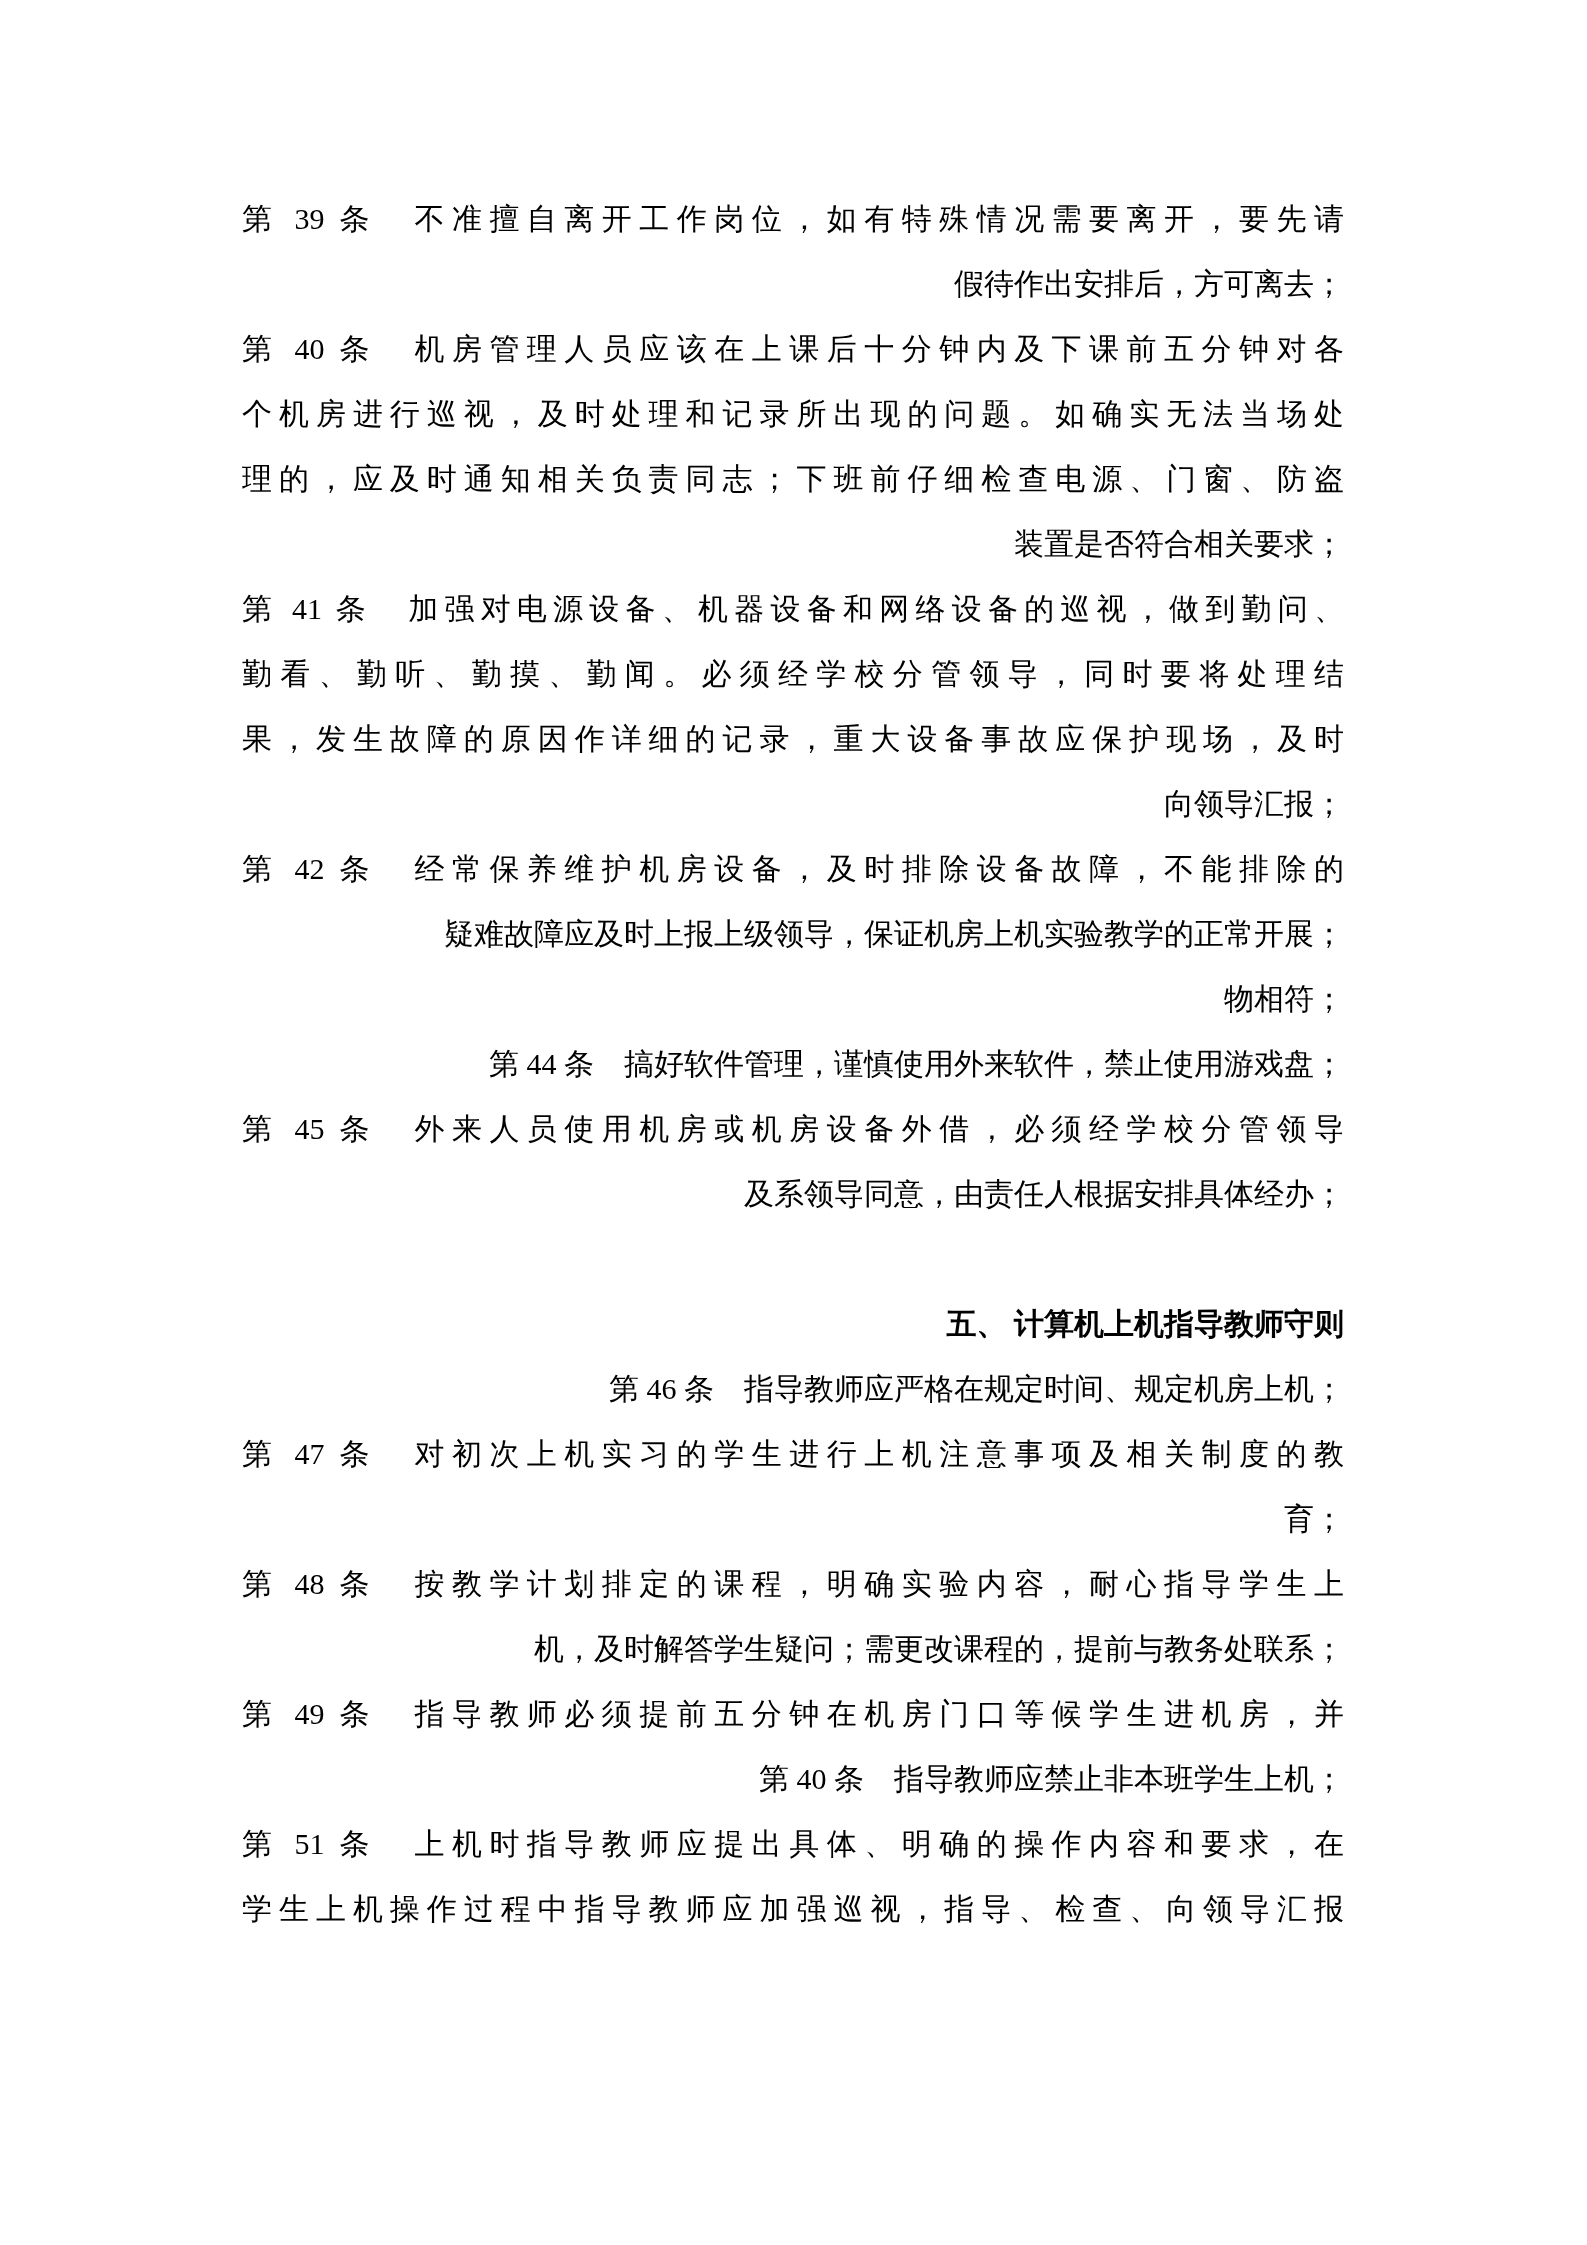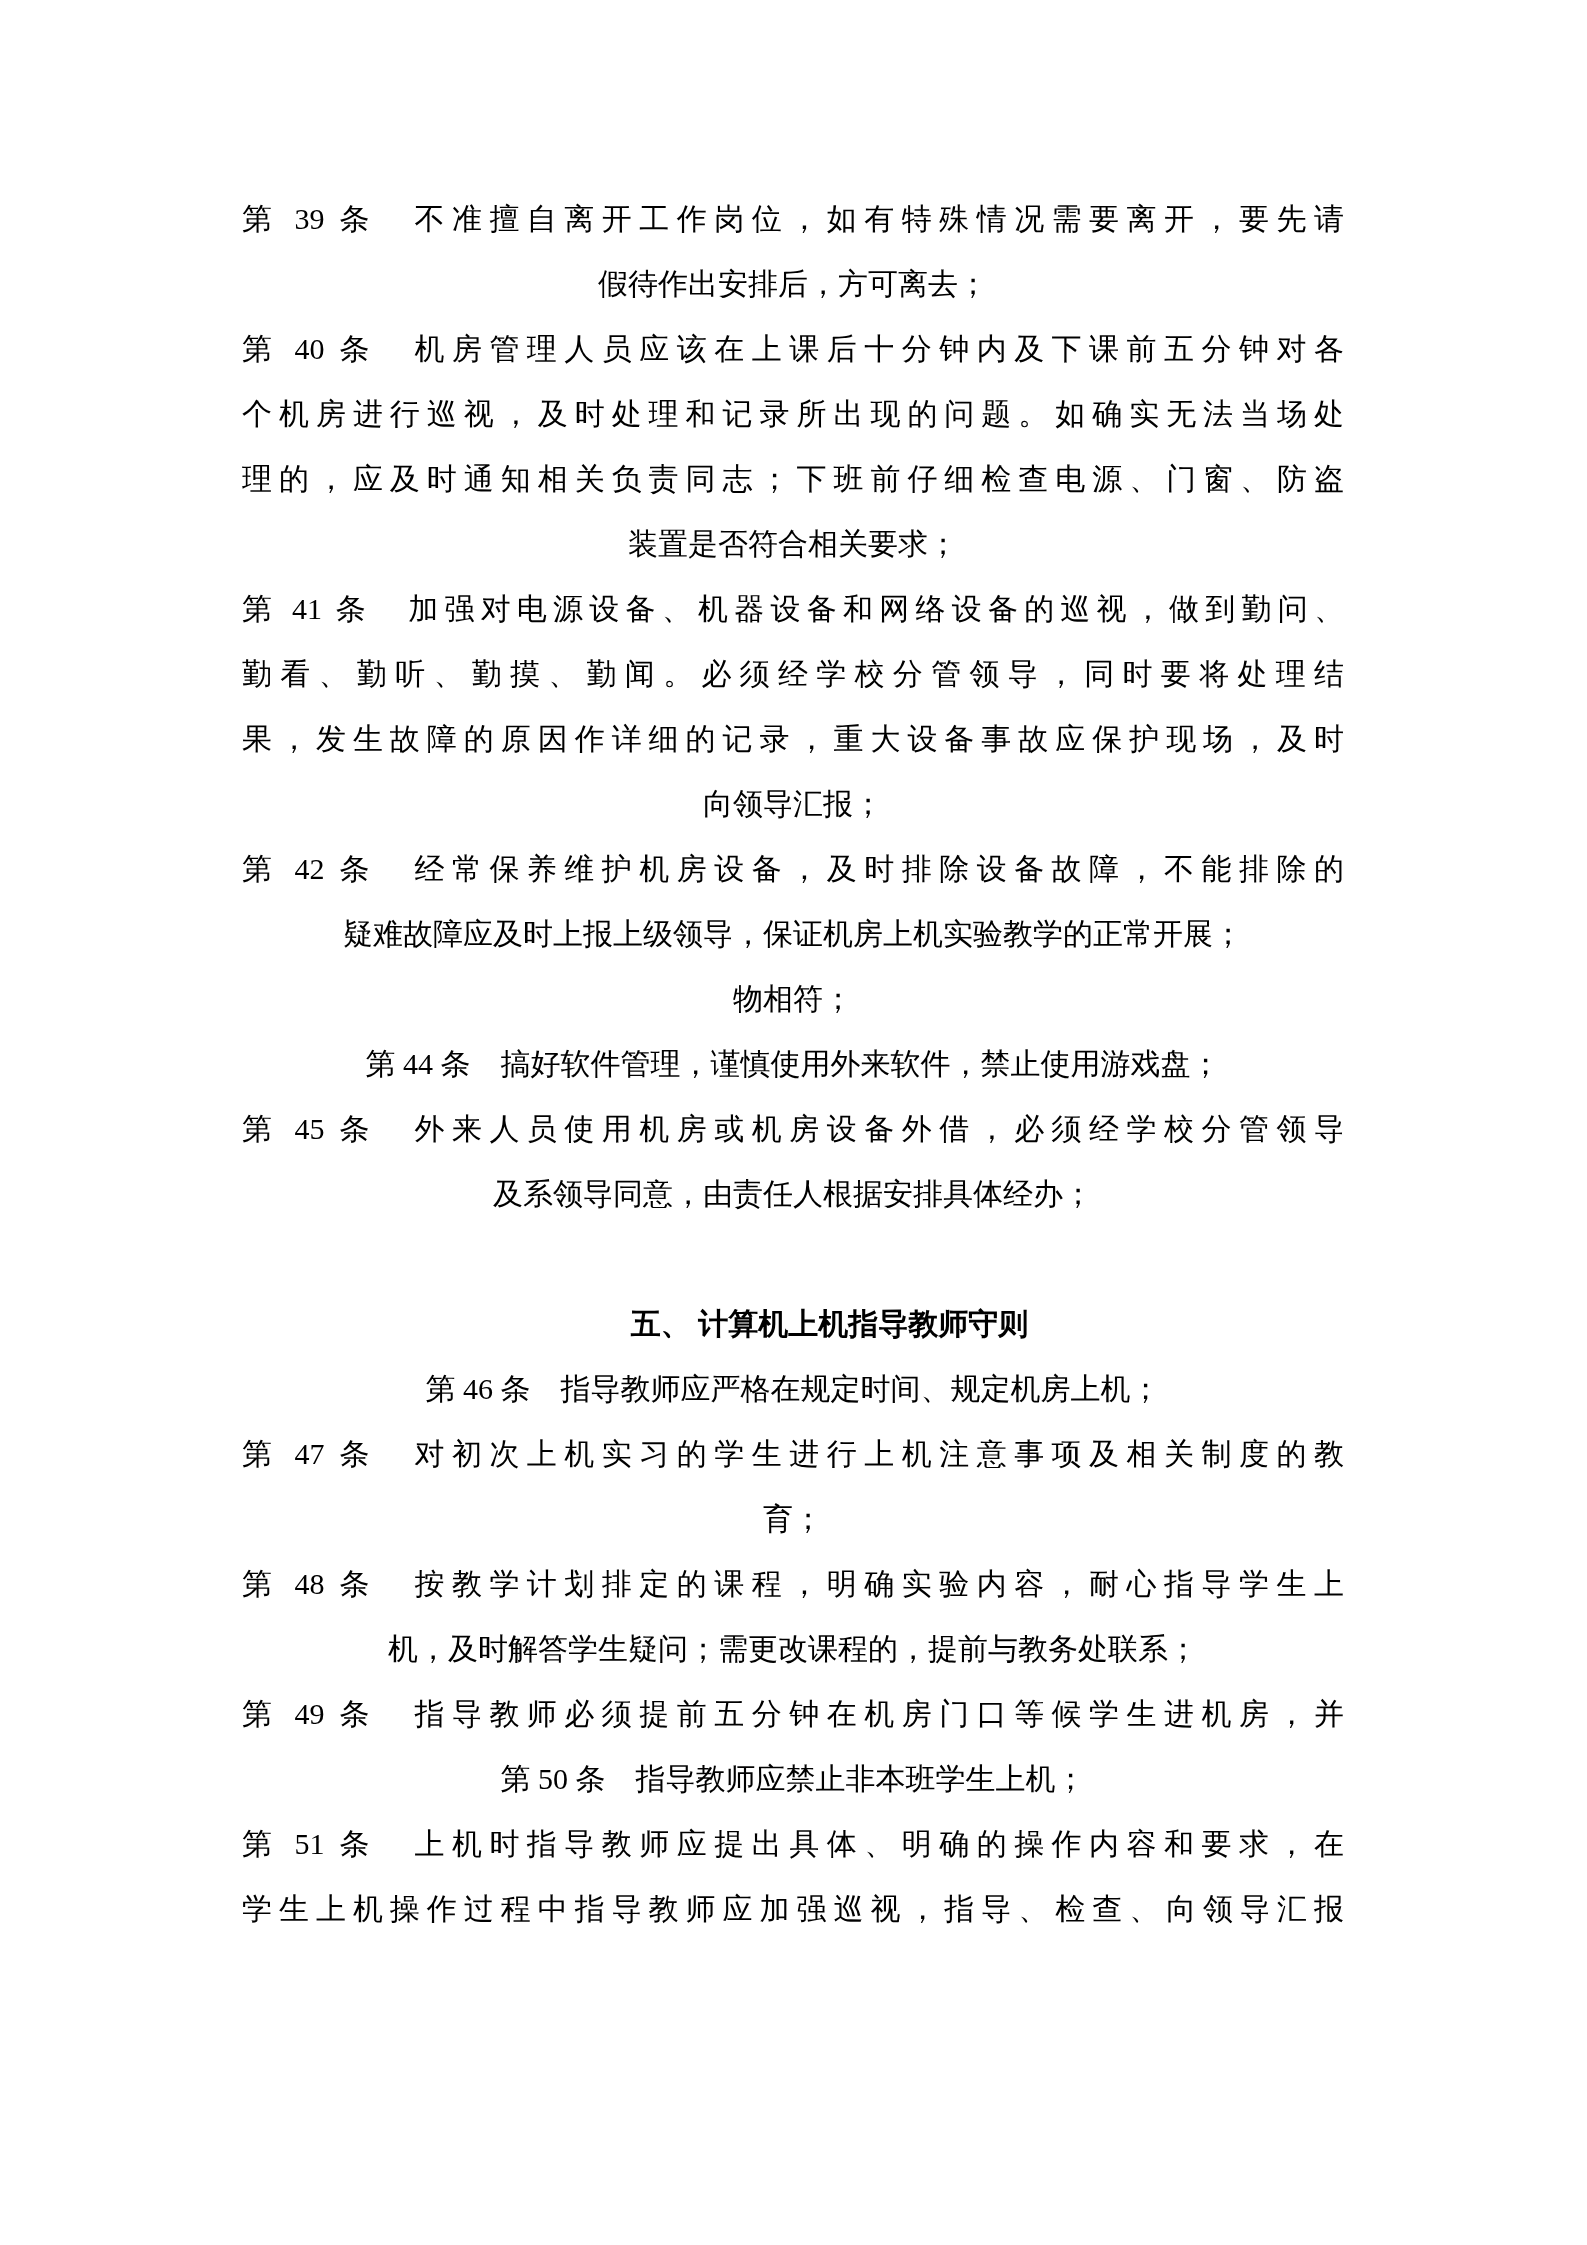--- a/index.html
+++ b/index.html
@@ -20,21 +20,21 @@
     left: 242px;
     top: 186px;
     width: 1102px;
     font-size: 30px;
     color: #000000;
   }
   .ln {
     height: 65px;
     line-height: 65px;
     white-space: nowrap;
-    text-align: center;
+    text-align: right;
   }
   
   .ln.fill {
     text-align: justify;
     text-align-last: justify;
     text-justify: inter-character;
   }
   .ln.blank {
     
   }
@@ -67,16 +67,16 @@
   <div class="ln blank"></div>
 
   <div class="ln heading">五、 计算机上机指导教师守则</div>
 
   <div class="ln">第 46 条　指导教师应严格在规定时间、规定机房上机；</div>
   <div class="ln fill">第 47 条　对初次上机实习的学生进行上机注意事项及相关制度的教</div>
   <div class="ln">育；</div>
   <div class="ln fill">第 48 条　按教学计划排定的课程，明确实验内容，耐心指导学生上</div>
   <div class="ln">机，及时解答学生疑问；需更改课程的，提前与教务处联系；</div>
   <div class="ln fill">第 49 条　指导教师必须提前五分钟在机房门口等候学生进机房，并</div>
-  <div class="ln">第 50 条　指导教师应禁止非本班学生上机；</div>
+  <div class="ln">第 40 条　指导教师应禁止非本班学生上机；</div>
   <div class="ln fill">第 51 条　上机时指导教师应提出具体、明确的操作内容和要求，在</div>
   <div class="ln fill">学生上机操作过程中指导教师应加强巡视，指导、检查、向领导汇报</div>
 </div>
 
 </body></html>

